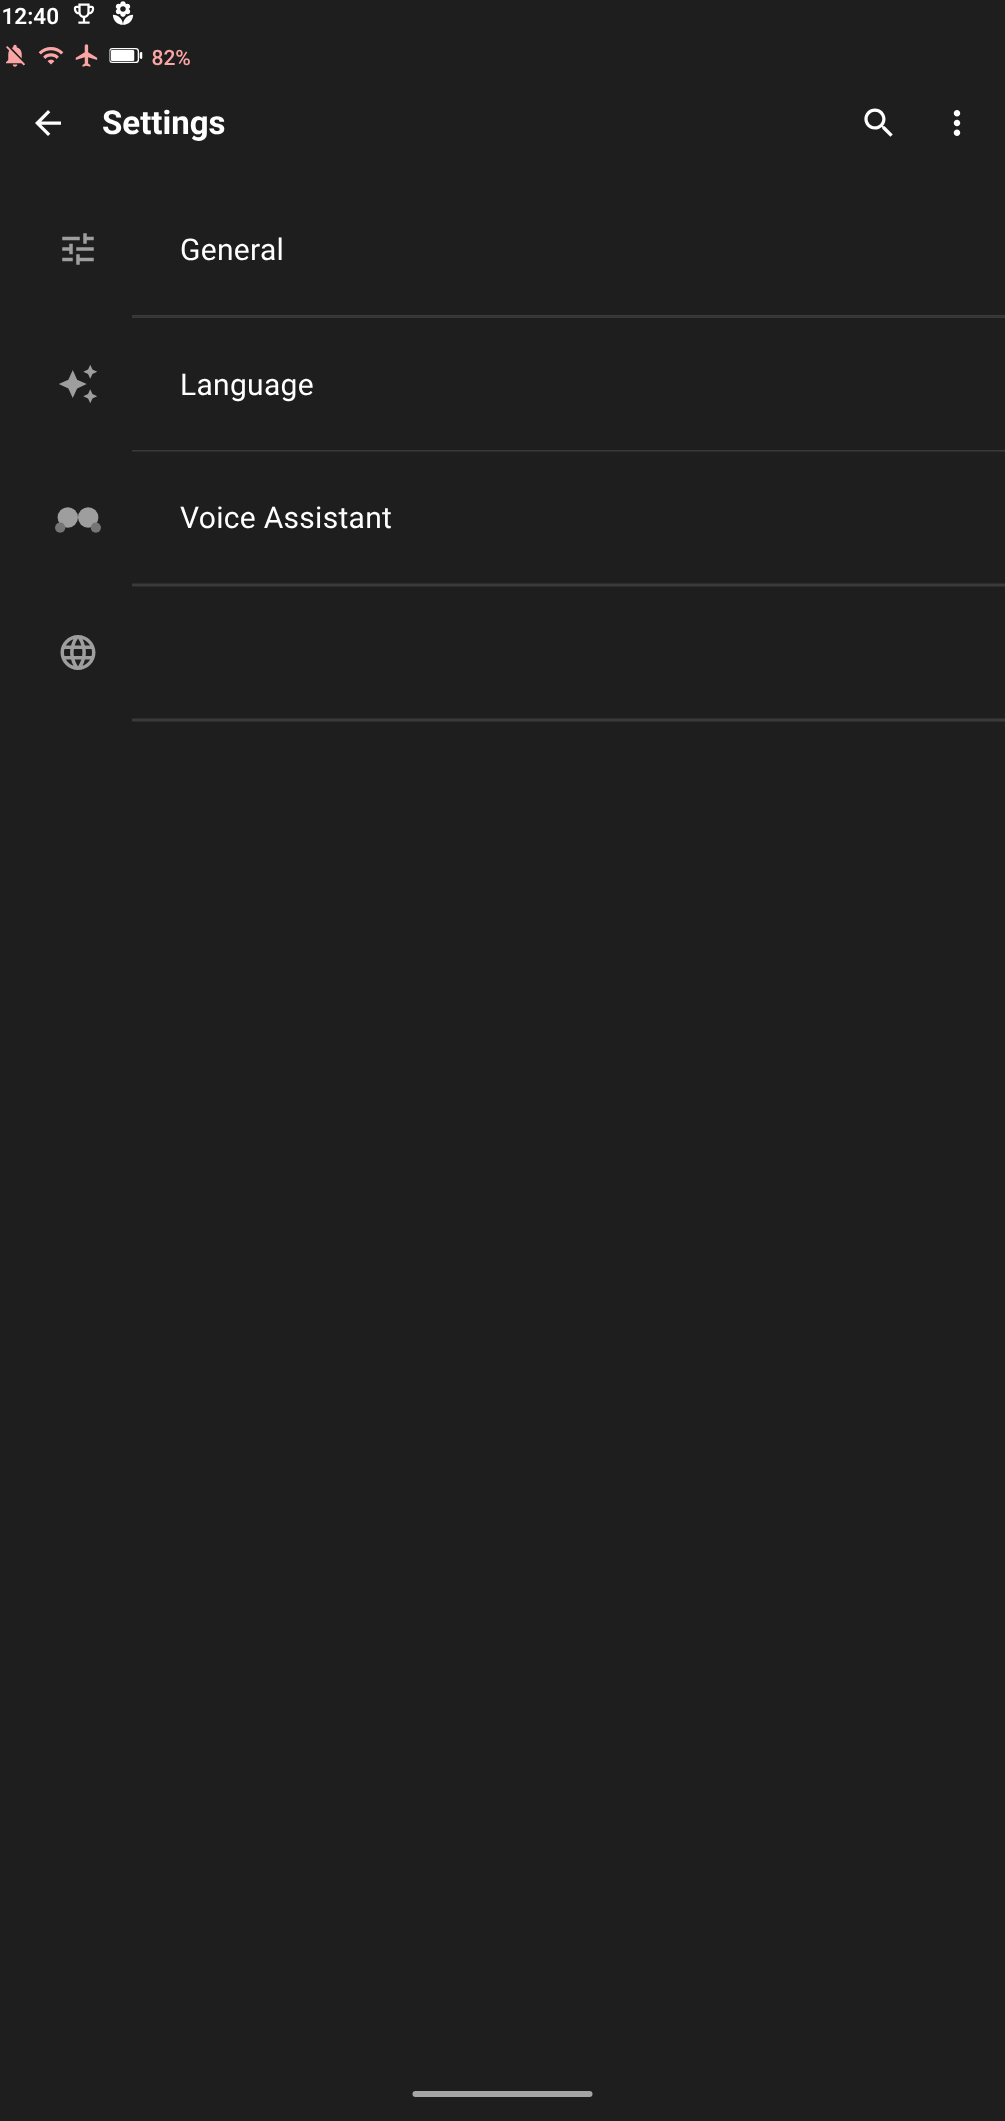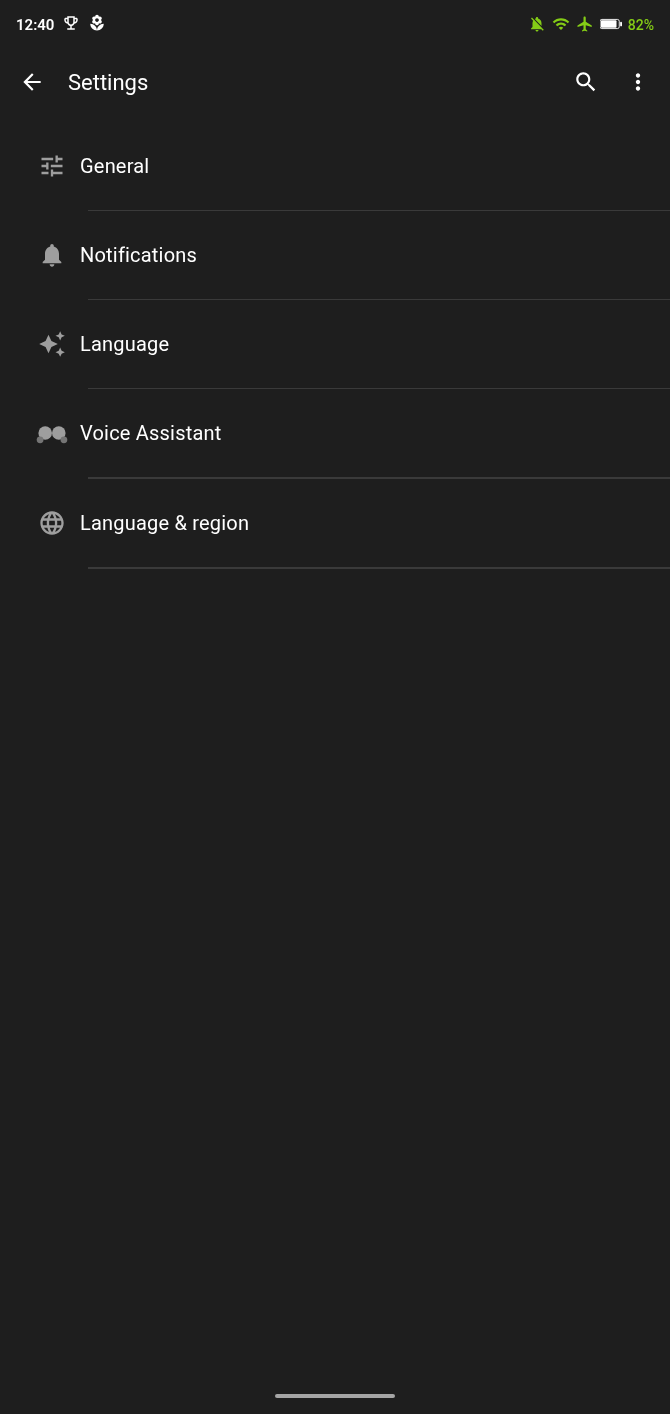--- a/index.html
+++ b/index.html
@@ -13,37 +13,38 @@
       color: #ffffff;
       position: relative;
     }
 
     
     .status-bar {
       height: 50px;
       background-color: #1e1e1e;
       display: flex;
       justify-content: space-between;
-      padding: 0 16px;
+      padding: 0 1px;
+      flex-direction: column;
     }
 
     .status-left {
       display: flex;
       align-items: center;
       gap: 8px;
       color: #ffffff;
       font-size: 15px;
       font-weight: 600;
     }
 
     .status-right {
       display: flex;
       align-items: center;
       gap: 6px;
-      color: #84cc16;
+      color: #fca5a5;
       font-size: 14px;
       font-weight: 500;
     }
 
     
     .app-bar {
       height: 64px;
       background-color: #1e1e1e;
       display: flex;
       align-items: center;
@@ -58,21 +59,21 @@
       align-items: center;
       justify-content: center;
       cursor: pointer;
       color: #ffffff;
       font-size: 22px;
     }
 
     .app-bar-title {
       flex: 1;
       font-size: 22px;
-      font-weight: 400;
+      font-weight: 700;
       color: #ffffff;
       margin-left: 4px;
     }
 
     .app-bar-actions {
       display: flex;
       align-items: center;
       gap: 4px;
     }
 
@@ -91,20 +92,21 @@
       margin-top: 8px;
     }
 
     .settings-item {
       display: flex;
       align-items: center;
       height: 88px;
       padding: 0 16px 0 24px;
       cursor: pointer;
       position: relative;
+      gap: 40px;
     }
 
     .settings-item-icon {
       width: 56px;
       min-width: 56px;
       display: flex;
       align-items: center;
       justify-content: center;
       color: #9e9e9e;
     }
@@ -224,28 +226,20 @@
   <div class="settings-item">
     <div class="settings-item-icon">
       <svg width="28" height="28" viewBox="0 0 24 24" fill="#9e9e9e">
         <path d="M3 17v2h6v-2H3zM3 5v2h10V5H3zm10 16v-2h8v-2h-8v-2h-2v6h2zM7 9v2H3v2h4v2h2V9H7zm14 4v-2H11v2h10zm-6-4h2V7h4V5h-4V3h-2v6z"></path>
       </svg>
     </div>
     <span class="settings-item-text">General</span>
   </div>
   <div class="settings-divider"></div>
 
-  <div class="settings-item">
-    <div class="settings-item-icon">
-      <svg width="28" height="28" viewBox="0 0 24 24" fill="#9e9e9e">
-        <path d="M12 22c1.1 0 2-.9 2-2h-4c0 1.1.9 2 2 2zm6-6v-5c0-3.07-1.64-5.64-4.5-6.32V4c0-.83-.67-1.5-1.5-1.5s-1.5.67-1.5 1.5v.68C7.63 5.36 6 7.92 6 11v5l-2 2v1h16v-1l-2-2z"></path>
-      </svg>
-    </div>
-    <span class="settings-item-text">Notifications</span>
-  </div>
   <div class="settings-divider"></div>
 
   <div class="settings-item">
     <div class="settings-item-icon">
       <svg width="28" height="28" viewBox="0 0 24 24" fill="#9e9e9e">
         <path d="M19 9l1.25-2.75L23 5l-2.75-1.25L19 1l-1.25 2.75L15 5l2.75 1.25L19 9zm-7.5.5L9 4 6.5 9.5 1 12l5.5 2.5L9 20l2.5-5.5L17 12l-5.5-2.5zM19 15l-1.25 2.75L15 19l2.75 1.25L19 23l1.25-2.75L23 19l-2.75-1.25L19 15z"></path>
       </svg>
     </div>
     <span class="settings-item-text">Language</span>
   </div>
@@ -266,21 +260,20 @@
   <div class="settings-divider"></div>
 
   <div class="settings-divider"></div>
 
   <div class="settings-item">
     <div class="settings-item-icon">
       <svg width="28" height="28" viewBox="0 0 24 24" fill="#9e9e9e">
         <path d="M11.99 2C6.47 2 2 6.48 2 12s4.47 10 9.99 10C17.52 22 22 17.52 22 12S17.52 2 11.99 2zm6.93 6h-2.95c-.32-1.25-.78-2.45-1.38-3.56 1.84.63 3.37 1.91 4.33 3.56zM12 4.04c.83 1.2 1.48 2.53 1.91 3.96h-3.82c.43-1.43 1.08-2.76 1.91-3.96zM4.26 14C4.1 13.36 4 12.69 4 12s.1-1.36.26-2h3.38c-.08.66-.14 1.32-.14 2 0 .68.06 1.34.14 2H4.26zm.82 2h2.95c.32 1.25.78 2.45 1.38 3.56-1.84-.63-3.37-1.9-4.33-3.56zm2.95-8H5.08c.96-1.66 2.49-2.93 4.33-3.56C8.81 5.55 8.35 6.75 8.03 8zM12 19.96c-.83-1.2-1.48-2.53-1.91-3.96h3.82c-.43 1.43-1.08 2.76-1.91 3.96zM14.34 14H9.66c-.09-.66-.16-1.32-.16-2 0-.68.07-1.35.16-2h4.68c.09.65.16 1.32.16 2 0 .68-.07 1.34-.16 2zm.25 5.56c.6-1.11 1.06-2.31 1.38-3.56h2.95c-.96 1.65-2.49 2.93-4.33 3.56zM16.36 14c.08-.66.14-1.32.14-2 0-.68-.06-1.34-.14-2h3.38c.16.64.26 1.31.26 2s-.1 1.36-.26 2h-3.38z"></path>
       </svg>
     </div>
-    <span class="settings-item-text">Language &amp; region</span>
   </div>
   <div class="settings-divider"></div>
 
   <div class="settings-divider"></div>
 
 </div>
 
 <div class="bottom-bar">
   <div class="home-indicator"></div>
 </div>

